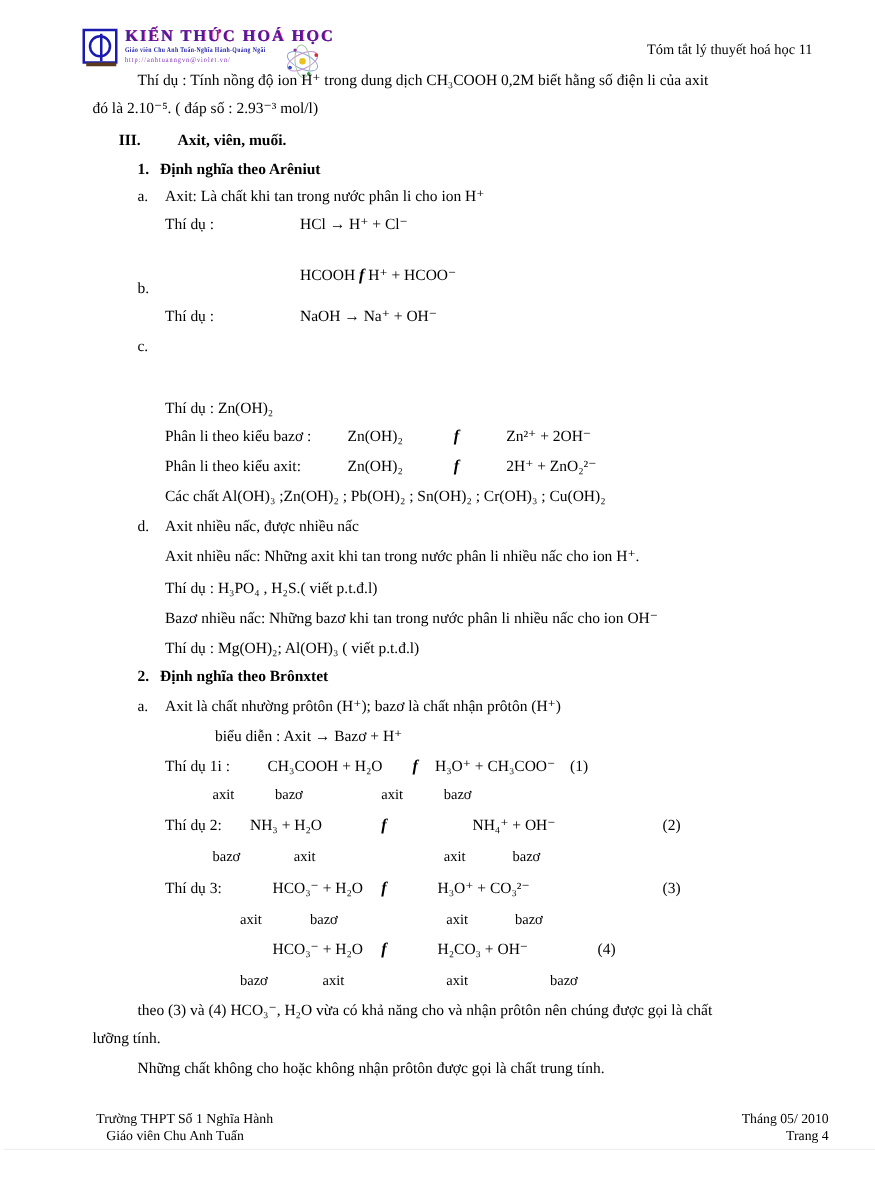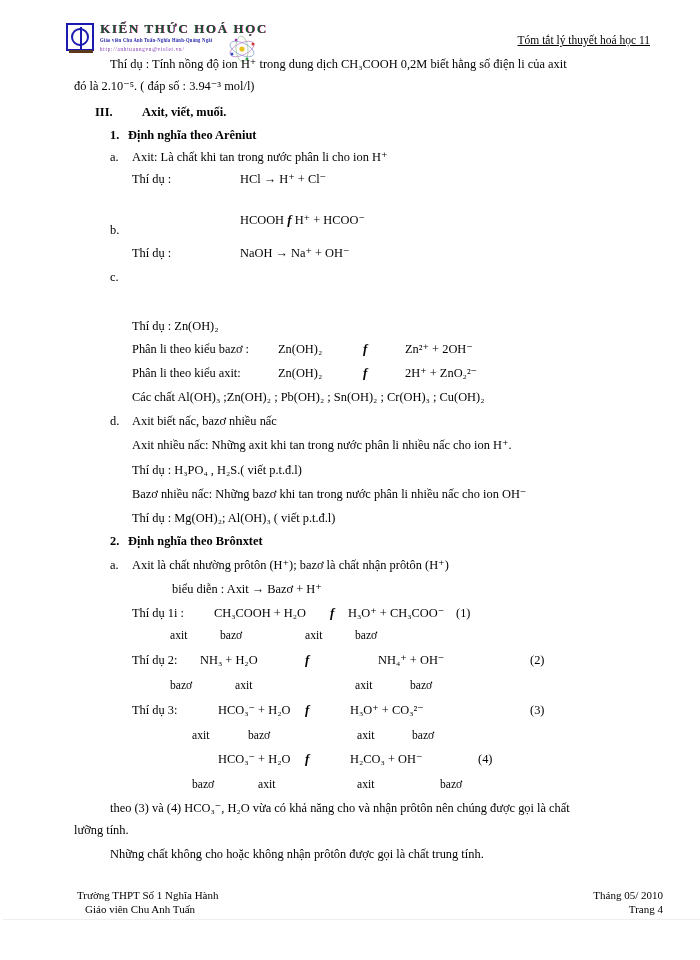--- a/index.html
+++ b/index.html
@@ -50,21 +50,21 @@
   .logo-text{
     margin-left:6px;
     display:flex;flex-direction:column;
     line-height:1;
   }
   .logo-title{
     font-family:"Liberation Serif","DejaVu Serif",serif;
     font-weight:bold;
     font-size:13px;
     letter-spacing:1.6px;
-    color:#14532d;
+    color:#4c1d95;
     text-shadow:0.5px 0 0 #e0119d;
     white-space:nowrap;
   }
   .logo-sub1{
     font-size:4.6px;
     font-weight:bold;
     color:#2222aa;
     letter-spacing:0.3px;
     margin-top:3px;
     white-space:nowrap;
@@ -80,21 +80,20 @@
     transform:scaleY(1.15);
     transform-origin:left top;
   }
   .atom{
     position:absolute;left:225px;top:20px;width:34px;height:30px;
   }
   .doc-type{
     position:absolute;right:50px;top:20px;
     font-size:11.5px;
     white-space:nowrap;
-    text-decoration:underline;
   }
   
   .body{
     position:absolute;left:0;top:0;width:700px;height:960px;
   }
   .ln{
     position:absolute;
     font-size:12.4px;
     line-height:1.1;
     white-space:nowrap;
@@ -152,24 +151,24 @@
       <circle cx="22" cy="25" r="1.4" fill="#30a050"></circle>
       <circle cx="11" cy="6" r="1.3" fill="#a030b0"></circle>
     </svg>
 
     <div class="doc-type">Tóm tắt lý thuyết hoá học 11</div>
   </div>
 
   <div class="body">
 
     <div class="ln" style="left:110px;top:58px;">Thí dụ : Tính  nồng  độ ion  H⁺ trong  dung  dịch  CH₃COOH 0,2M biết  hằng  số  điện  li  của axit</div>
-    <div class="ln" style="left:74px;top:80px;">đó là 2.10⁻⁵. ( đáp số : 3.94⁻³ mol/l)</div>
+    <div class="ln" style="left:74px;top:80px;">đó là 2.10⁻⁵. ( đáp số : 2.93⁻³ mol/l)</div>
 
     <div class="ln b" style="left:95px;top:106px;">III.</div>
-    <div class="ln b" style="left:142px;top:106px;">Axit, viết, muối.</div>
+    <div class="ln b" style="left:142px;top:106px;">Axit, viên, muối.</div>
 
     <div class="ln b" style="left:110px;top:129px;">1.</div>
     <div class="ln b" style="left:128px;top:129px;">Định nghĩa theo Arêniut</div>
 
     <div class="ln" style="left:110px;top:151px;">a.</div>
     <div class="ln" style="left:132px;top:151px;">Axit: Là chất khi tan trong nước phân li cho ion H⁺</div>
 
     <div class="ln" style="left:132px;top:173px;">Thí dụ :</div>
     <div class="ln" style="left:240px;top:173px;">HCl  →  H⁺ + Cl⁻</div>
 
@@ -194,21 +193,21 @@
     <div class="ln" style="left:405px;top:343px;">Zn²⁺ + 2OH⁻</div>
 
     <div class="ln" style="left:132px;top:367px;">Phân li theo kiểu axit:</div>
     <div class="ln" style="left:278px;top:367px;">Zn(OH)₂</div>
     <div class="ln revarrow" style="left:363px;top:366px;">f</div>
     <div class="ln" style="left:405px;top:367px;">2H⁺ + ZnO₂²⁻</div>
 
     <div class="ln" style="left:132px;top:391px;">Các chất  Al(OH)₃ ;Zn(OH)₂ ; Pb(OH)₂ ; Sn(OH)₂ ; Cr(OH)₃ ; Cu(OH)₂</div>
 
     <div class="ln" style="left:110px;top:415px;">d.</div>
-    <div class="ln" style="left:132px;top:415px;">Axit biết  nấc, bazơ nhiều  nấc</div>
+    <div class="ln" style="left:132px;top:415px;">Axit nhiều  nấc, được nhiều  nấc</div>
 
     <div class="ln" style="left:132px;top:439px;">Axit nhiều  nấc: Những axit khi tan trong nước phân li nhiều  nấc cho ion H⁺.</div>
     <div class="ln" style="left:132px;top:464px;">Thí dụ : H₃PO₄ , H₂S.( viết p.t.đ.l)</div>
     <div class="ln" style="left:132px;top:488px;">Bazơ nhiều  nấc: Những bazơ khi tan trong nước phân li nhiều  nấc cho ion OH⁻</div>
     <div class="ln" style="left:132px;top:512px;">Thí dụ : Mg(OH)₂; Al(OH)₃ ( viết p.t.đ.l)</div>
 
     <div class="ln b" style="left:110px;top:535px;">2.</div>
     <div class="ln b" style="left:128px;top:535px;">Định nghĩa theo Brônxtet</div>
 
     <div class="ln" style="left:110px;top:559px;">a.</div>

